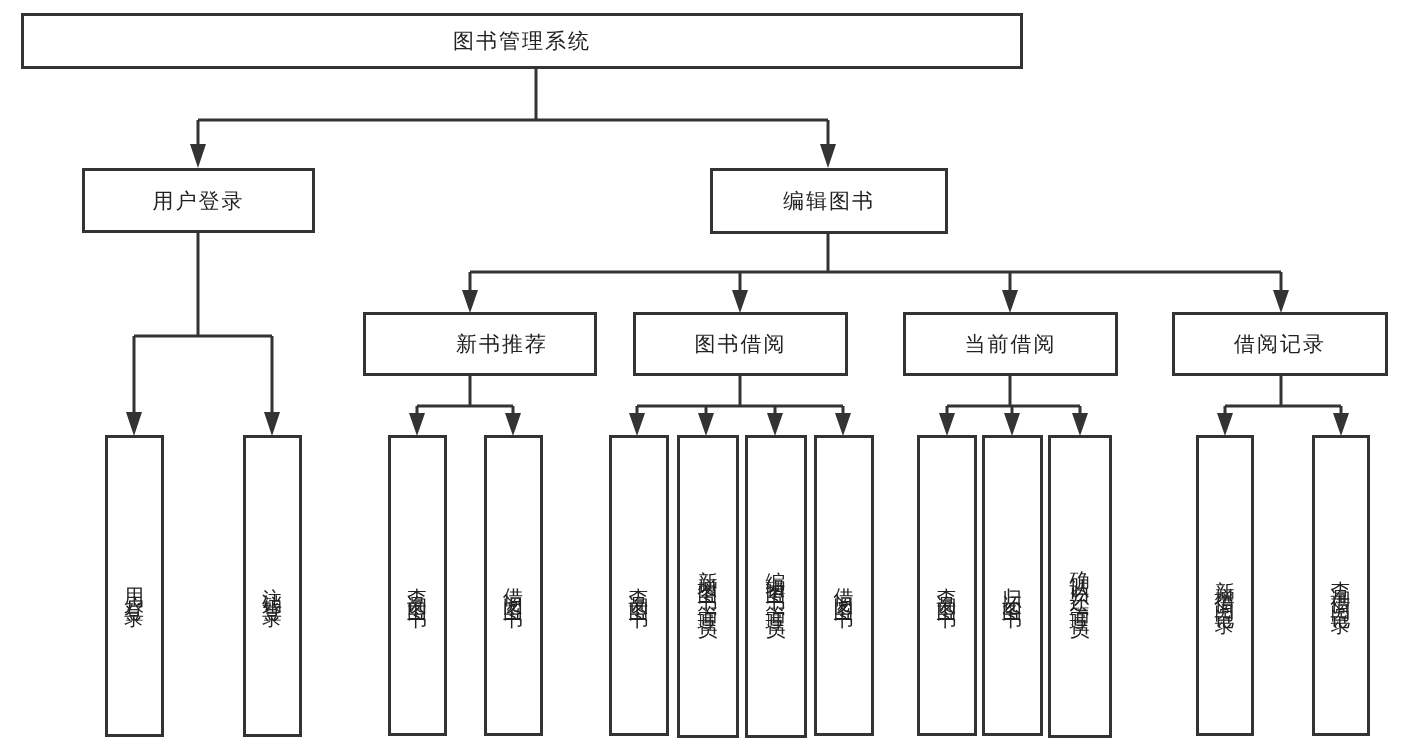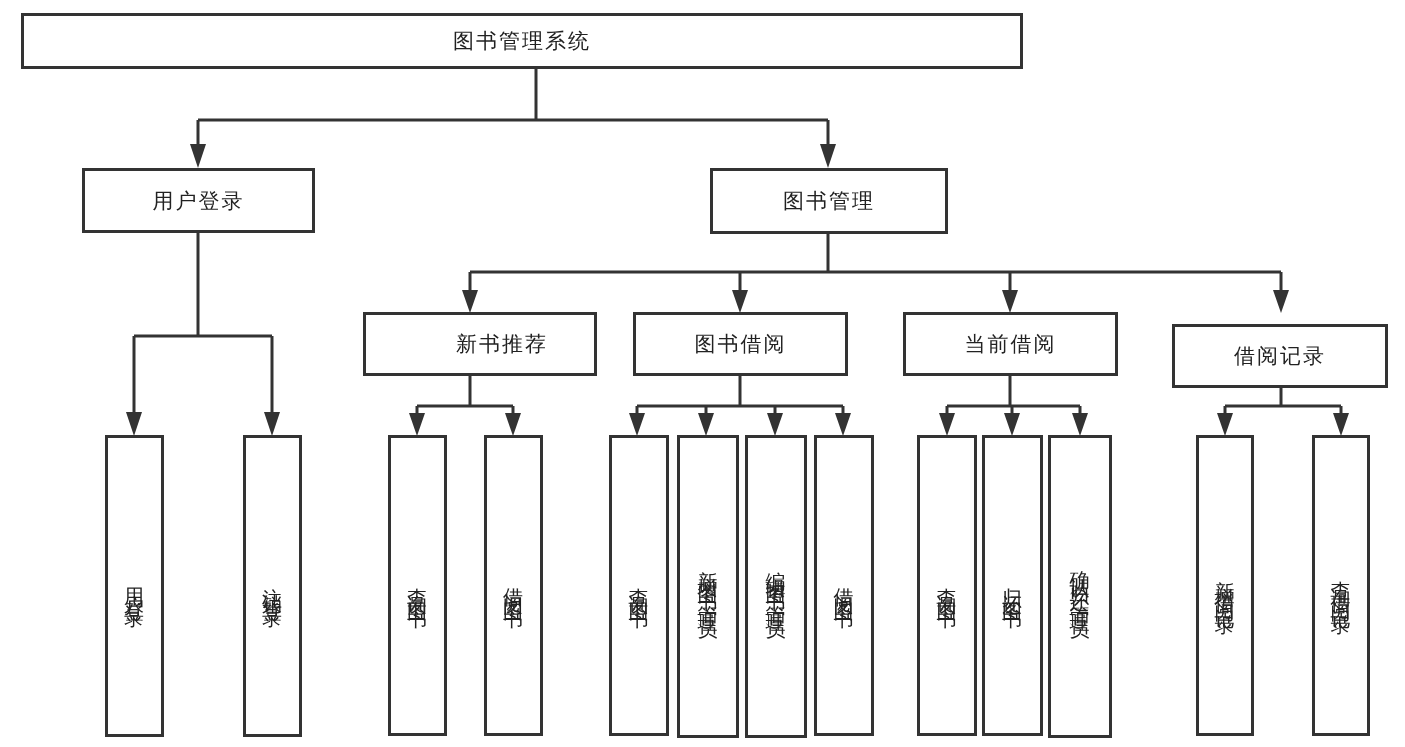--- a/index.html
+++ b/index.html
@@ -130,33 +130,33 @@
   </svg>
 
   <div class="node hnode" style="left:21px; top:13px; width:1002px; height:56px;text-align:center;">
     <span class="lbl">图书管理系统</span>
   </div>
 
   <div class="node hnode" style="left:82px; top:168px; width:233px; height:65px;">
     <span class="lbl">用户登录</span>
   </div>
   <div class="node hnode" style="left:710px; top:168px; width:238px; height:66px;">
-    <span class="lbl">图书管理</span>
+    <span class="lbl">编辑图书</span>
   </div>
 
   <div class="node hnode" style="left:363px; top:312px; width:234px; height:64px;padding-left:44px;">
     <span class="lbl">新书推荐</span>
   </div>
   <div class="node hnode" style="left:903px; top:312px; width:215px; height:64px;">
     <span class="lbl">当前借阅</span>
   </div>
   <div class="node hnode" style="left:633px; top:312px; width:215px; height:64px;">
     <span class="lbl">图书借阅</span>
   </div>
-  <div class="node hnode" style="left:1172px; top:312px; width:216px; height:64px;margin-top:12px;">
+  <div class="node hnode" style="left:1172px; top:312px; width:216px; height:64px;">
     <span class="lbl">借阅记录</span>
   </div>
 
   <div class="node vnode" style="left:105px; top:435px; width:59px; height:302px;">
     <span class="lbl">用户登录</span>
   </div>
   <div class="node vnode" style="left:243px; top:435px; width:59px; height:302px;">
     <span class="lbl">注销登录</span>
   </div>
 

